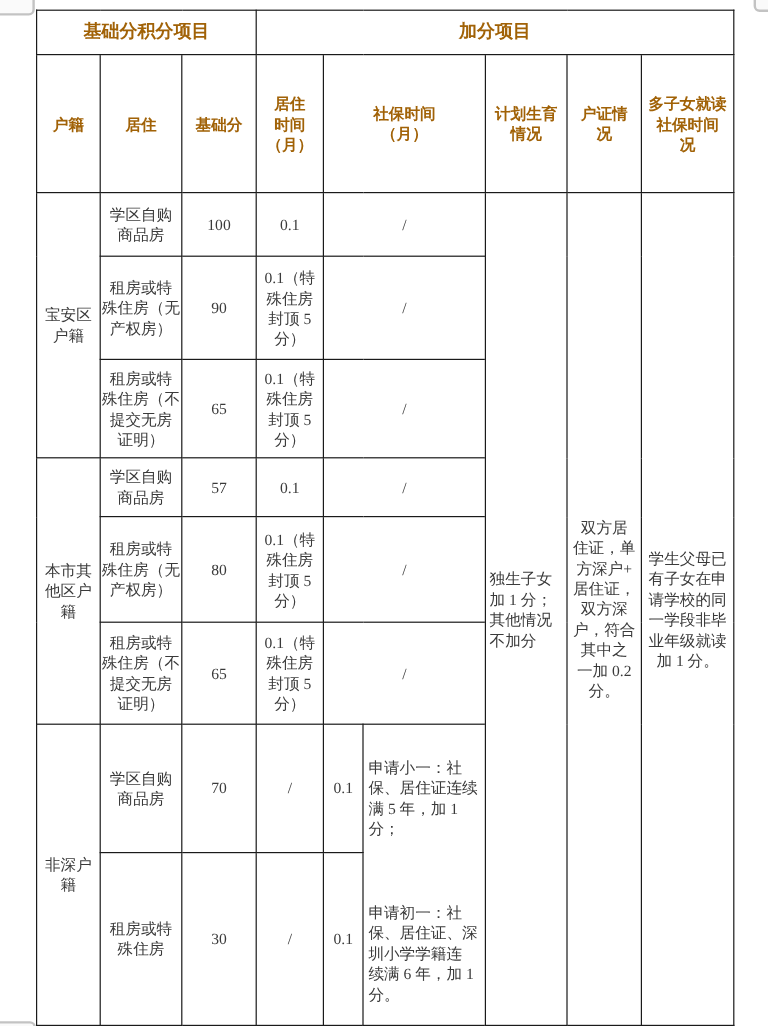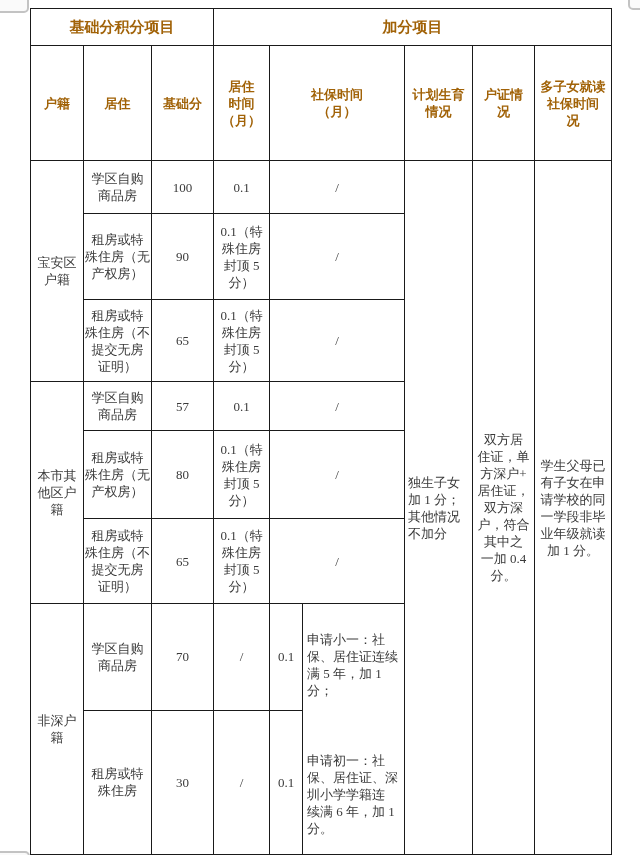--- a/index.html
+++ b/index.html
@@ -106,21 +106,21 @@
 加 1 分；
 其他情况
 不加分</td>
       <td rowspan="8">双方居
 住证，单
 方深户+
 居住证，
 双方深
 户，符合
 其中之
-一加 0.4
+一加 0.2
 分。</td>
       <td rowspan="8">学生父母已
 有子女在申
 请学校的同
 一学段非毕
 业年级就读
 加 1 分。</td>
     </tr>
     <tr class="tr2">
       <td>租房或特

